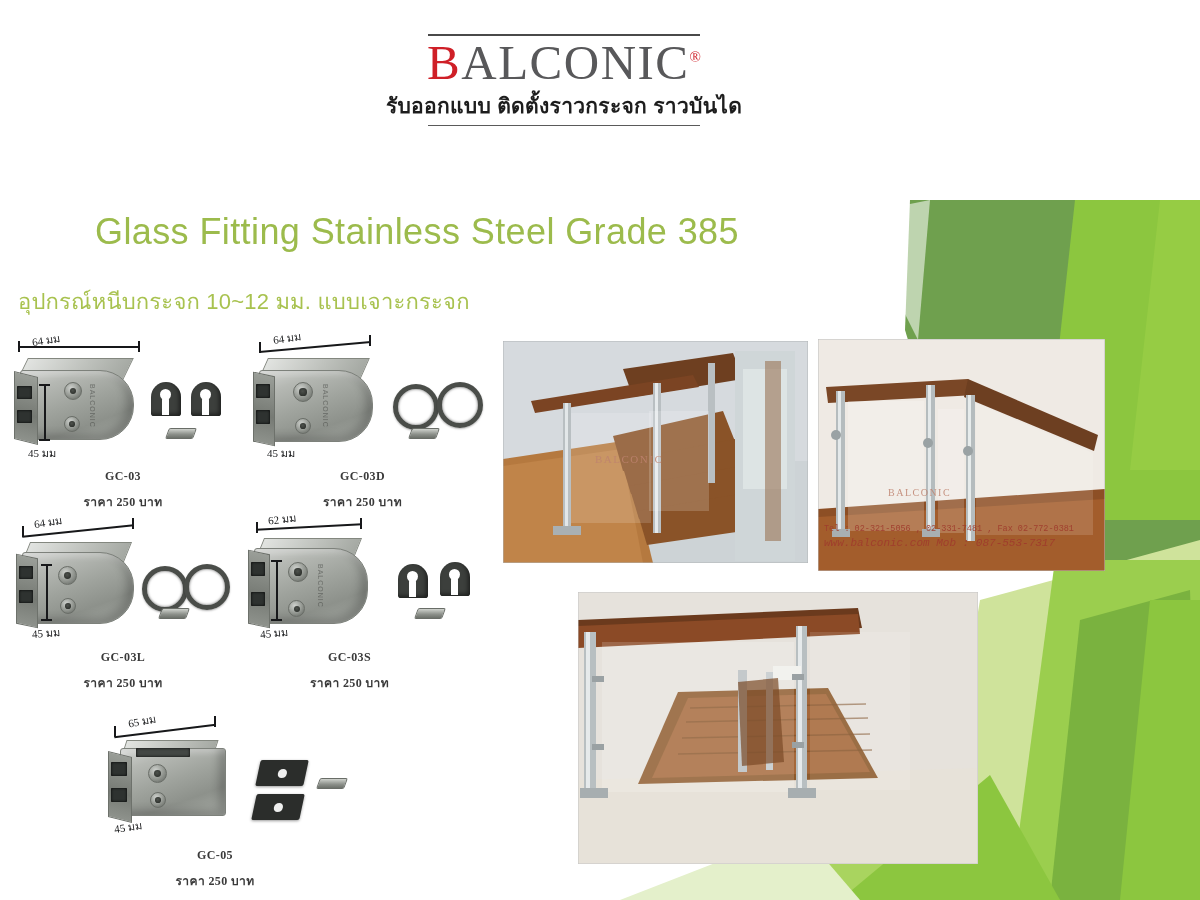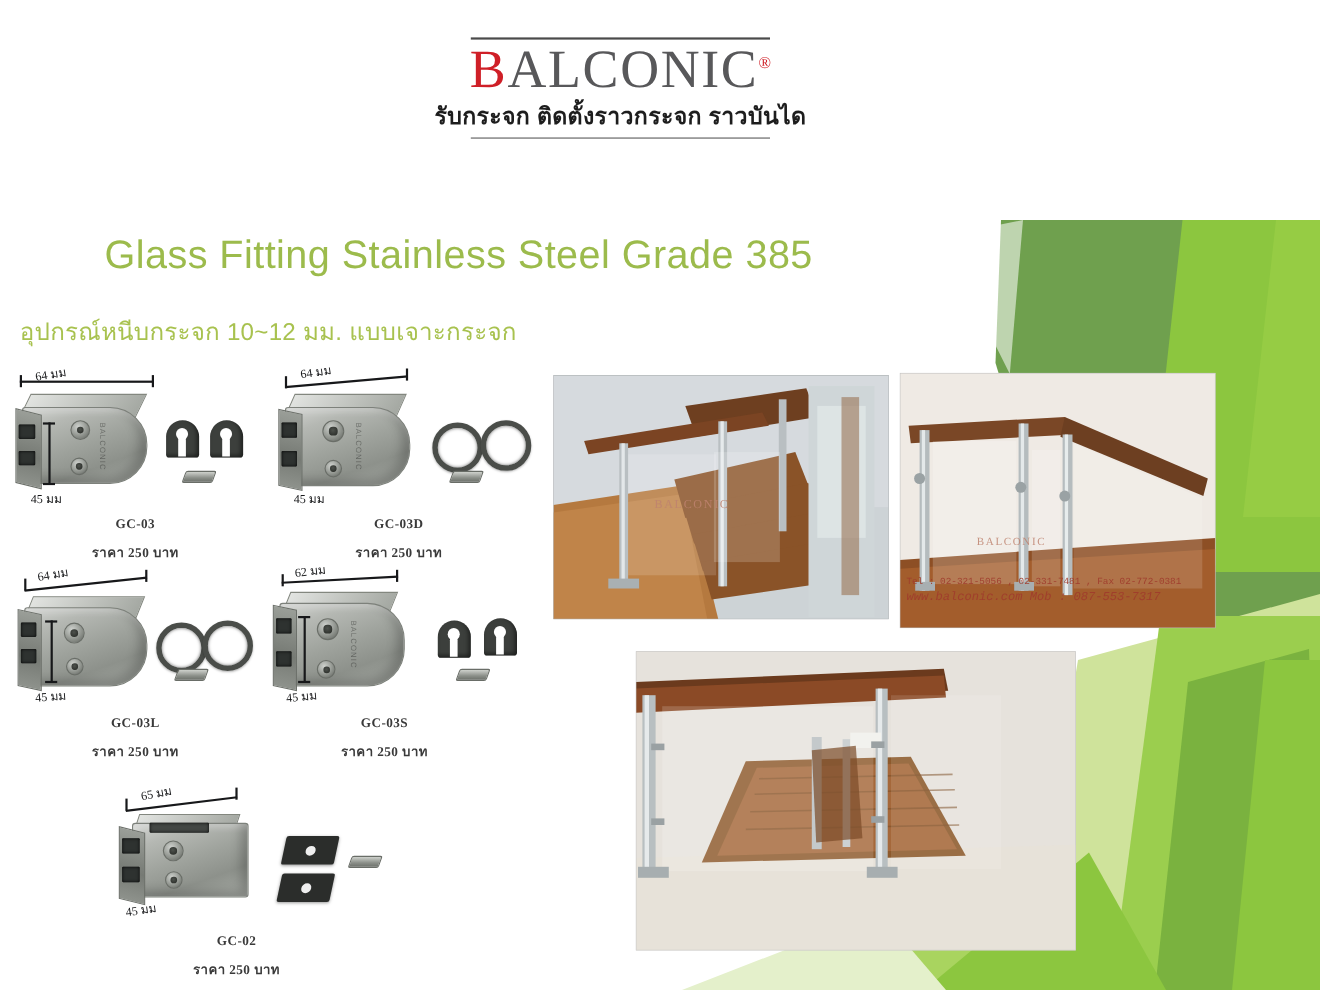--- a/index.html
+++ b/index.html
@@ -127,21 +127,21 @@
   <polygon points="700,900 900,760 1010,900" fill="#a9d45f"></polygon>
   <polygon points="840,900 990,775 1060,900" fill="#8cc63f"></polygon>
   <polygon points="620,900 800,830 860,900" fill="#e4f0cb"></polygon>
 
   <rect x="0" y="196" width="0" height="0" fill="none"></rect>
 </svg>
 
 <div class="brand">
   <div class="brand-rule"></div>
   <div class="brand-word"><span class="b-red">B</span><span>ALCONIC</span><span class="brand-reg">®</span></div>
-  <div class="brand-sub">รับกระจก ติดตั้งราวกระจก ราวบันได</div>
+  <div class="brand-sub">รับออกแบบ ติดตั้งราวกระจก ราวบันได</div>
   <div class="brand-rule bottom"></div>
 </div>
 
 <div class="slide-title">Glass Fitting Stainless Steel Grade 385</div>
 <div class="slide-sub">อุปกรณ์หนีบกระจก 10~12 มม. แบบเจาะกระจก</div>
 
 <div class="product" style="left:8px;top:340px;width:230px;">
   <div class="prod-figure" style="height:125px;">
     <div class="clamp">
       <div class="dim-line h" style="left:10px;top:6px;width:122px;"></div>
@@ -281,21 +281,21 @@
       <div class="bolt" style="left:58px;top:46px;width:17px;height:17px;"></div>
       <div class="bolt" style="left:60px;top:74px;width:14px;height:14px;"></div>
       <div class="dim" style="left:24px;top:100px;transform:rotate(-8deg);">45 มม</div>
     </div>
     <div class="acc">
       <div class="gasket-rect" style="left:168px;top:42px;"></div>
       <div class="gasket-rect" style="left:164px;top:76px;"></div>
       <div class="screw" style="left:228px;top:60px;"></div>
     </div>
   </div>
-  <div class="prod-caption prod-code">GC-02</div>
+  <div class="prod-caption prod-code">GC-05</div>
   <div class="prod-caption prod-price">ราคา 250 บาท</div>
 </div>
 
 <div class="photo" style="left:503px;top:341px;width:305px;height:222px;">
   <svg class="photo-inner" viewBox="0 0 305 222" preserveAspectRatio="none">
     <rect x="0" y="0" width="305" height="222" fill="#cdd3d6"></rect>
     <rect x="0" y="0" width="305" height="120" fill="#d6dade"></rect>
     <polygon points="0,118 120,100 150,222 0,222" fill="#b5793f"></polygon>
     <polygon points="0,125 118,108 140,222 0,222" fill="#c08449"></polygon>
     <g fill="#8a5328">

